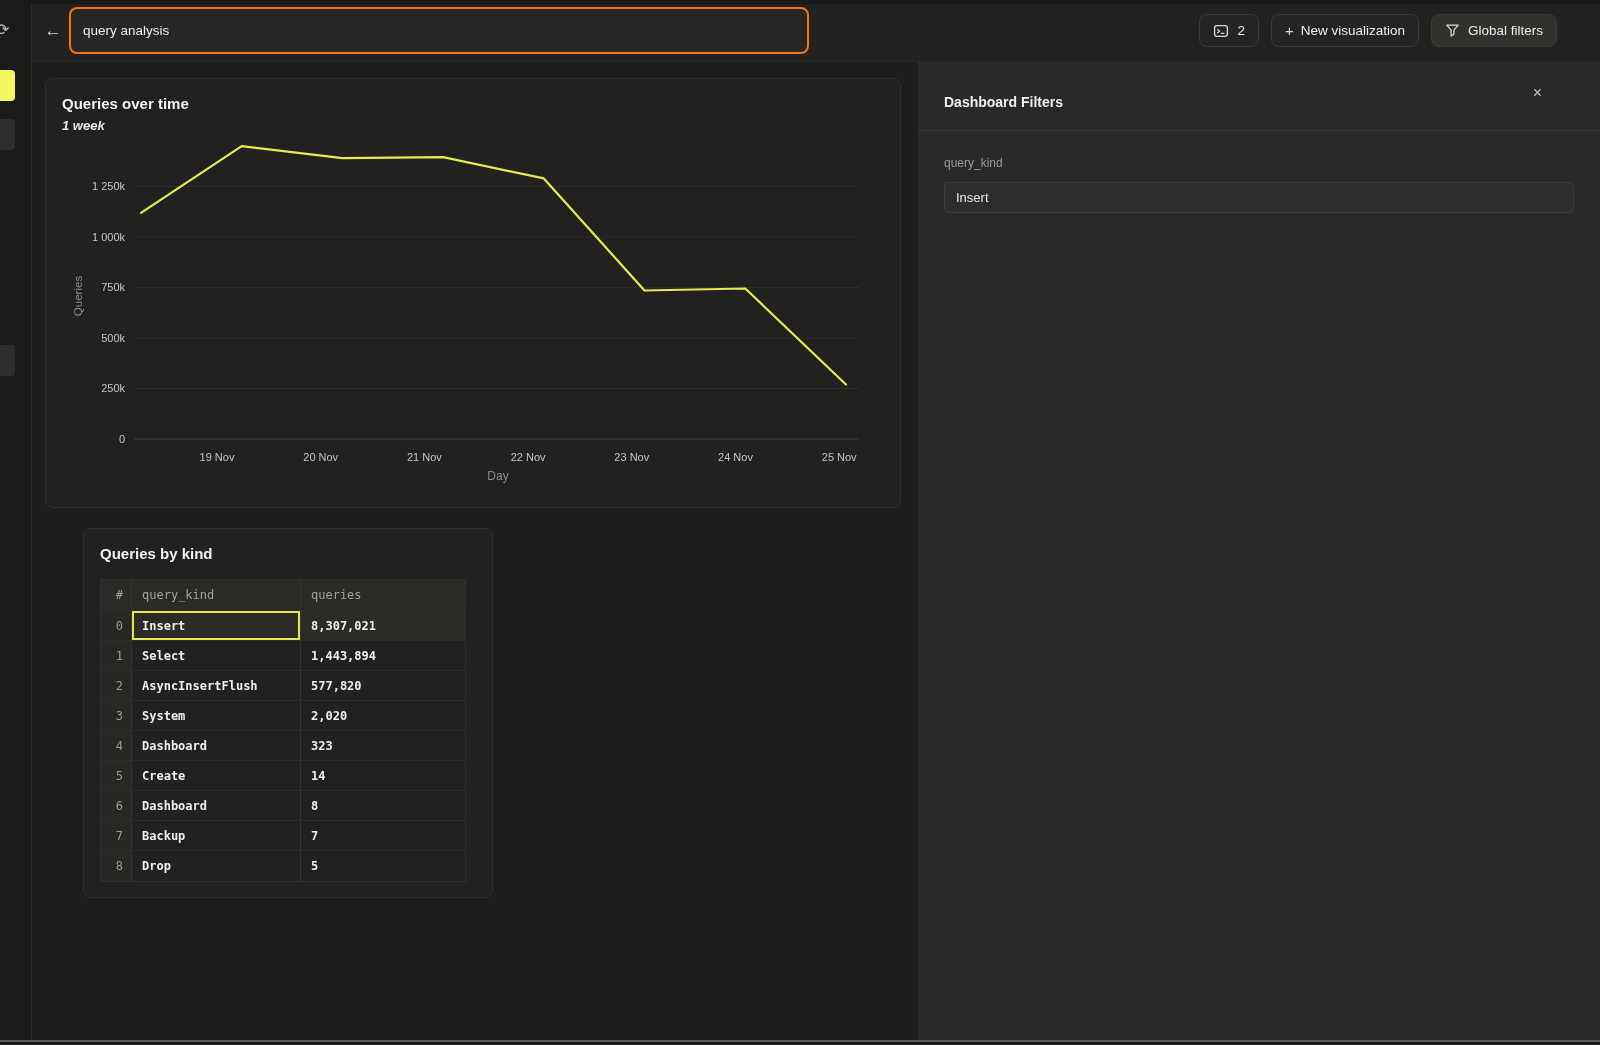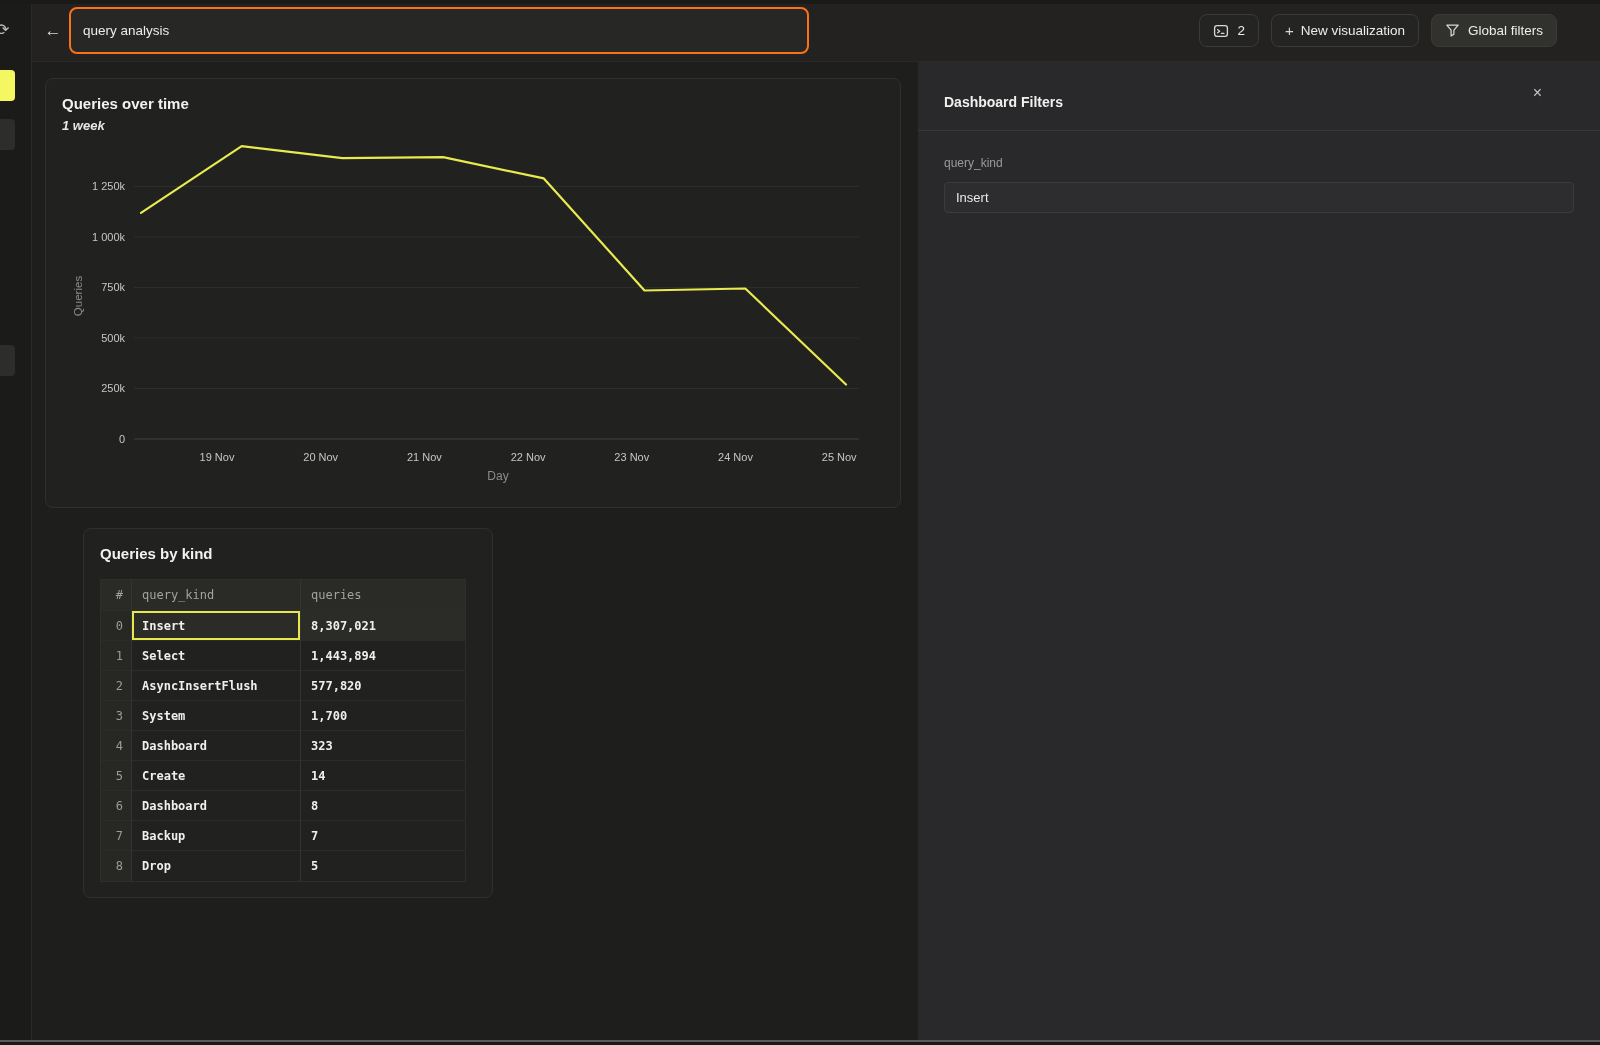--- a/index.html
+++ b/index.html
@@ -160,21 +160,21 @@
             <div class="c c-val">1,443,894</div>
           </div>
           <div class="t-row ">
             <div class="c c-idx">2</div>
             <div class="c c-kind">AsyncInsertFlush</div>
             <div class="c c-val">577,820</div>
           </div>
           <div class="t-row ">
             <div class="c c-idx">3</div>
             <div class="c c-kind">System</div>
-            <div class="c c-val">1,700</div>
+            <div class="c c-val">2,020</div>
           </div>
           <div class="t-row ">
             <div class="c c-idx">4</div>
             <div class="c c-kind">Dashboard</div>
             <div class="c c-val">323</div>
           </div>
           <div class="t-row ">
             <div class="c c-idx">5</div>
             <div class="c c-kind">Create</div>
             <div class="c c-val">14</div>

